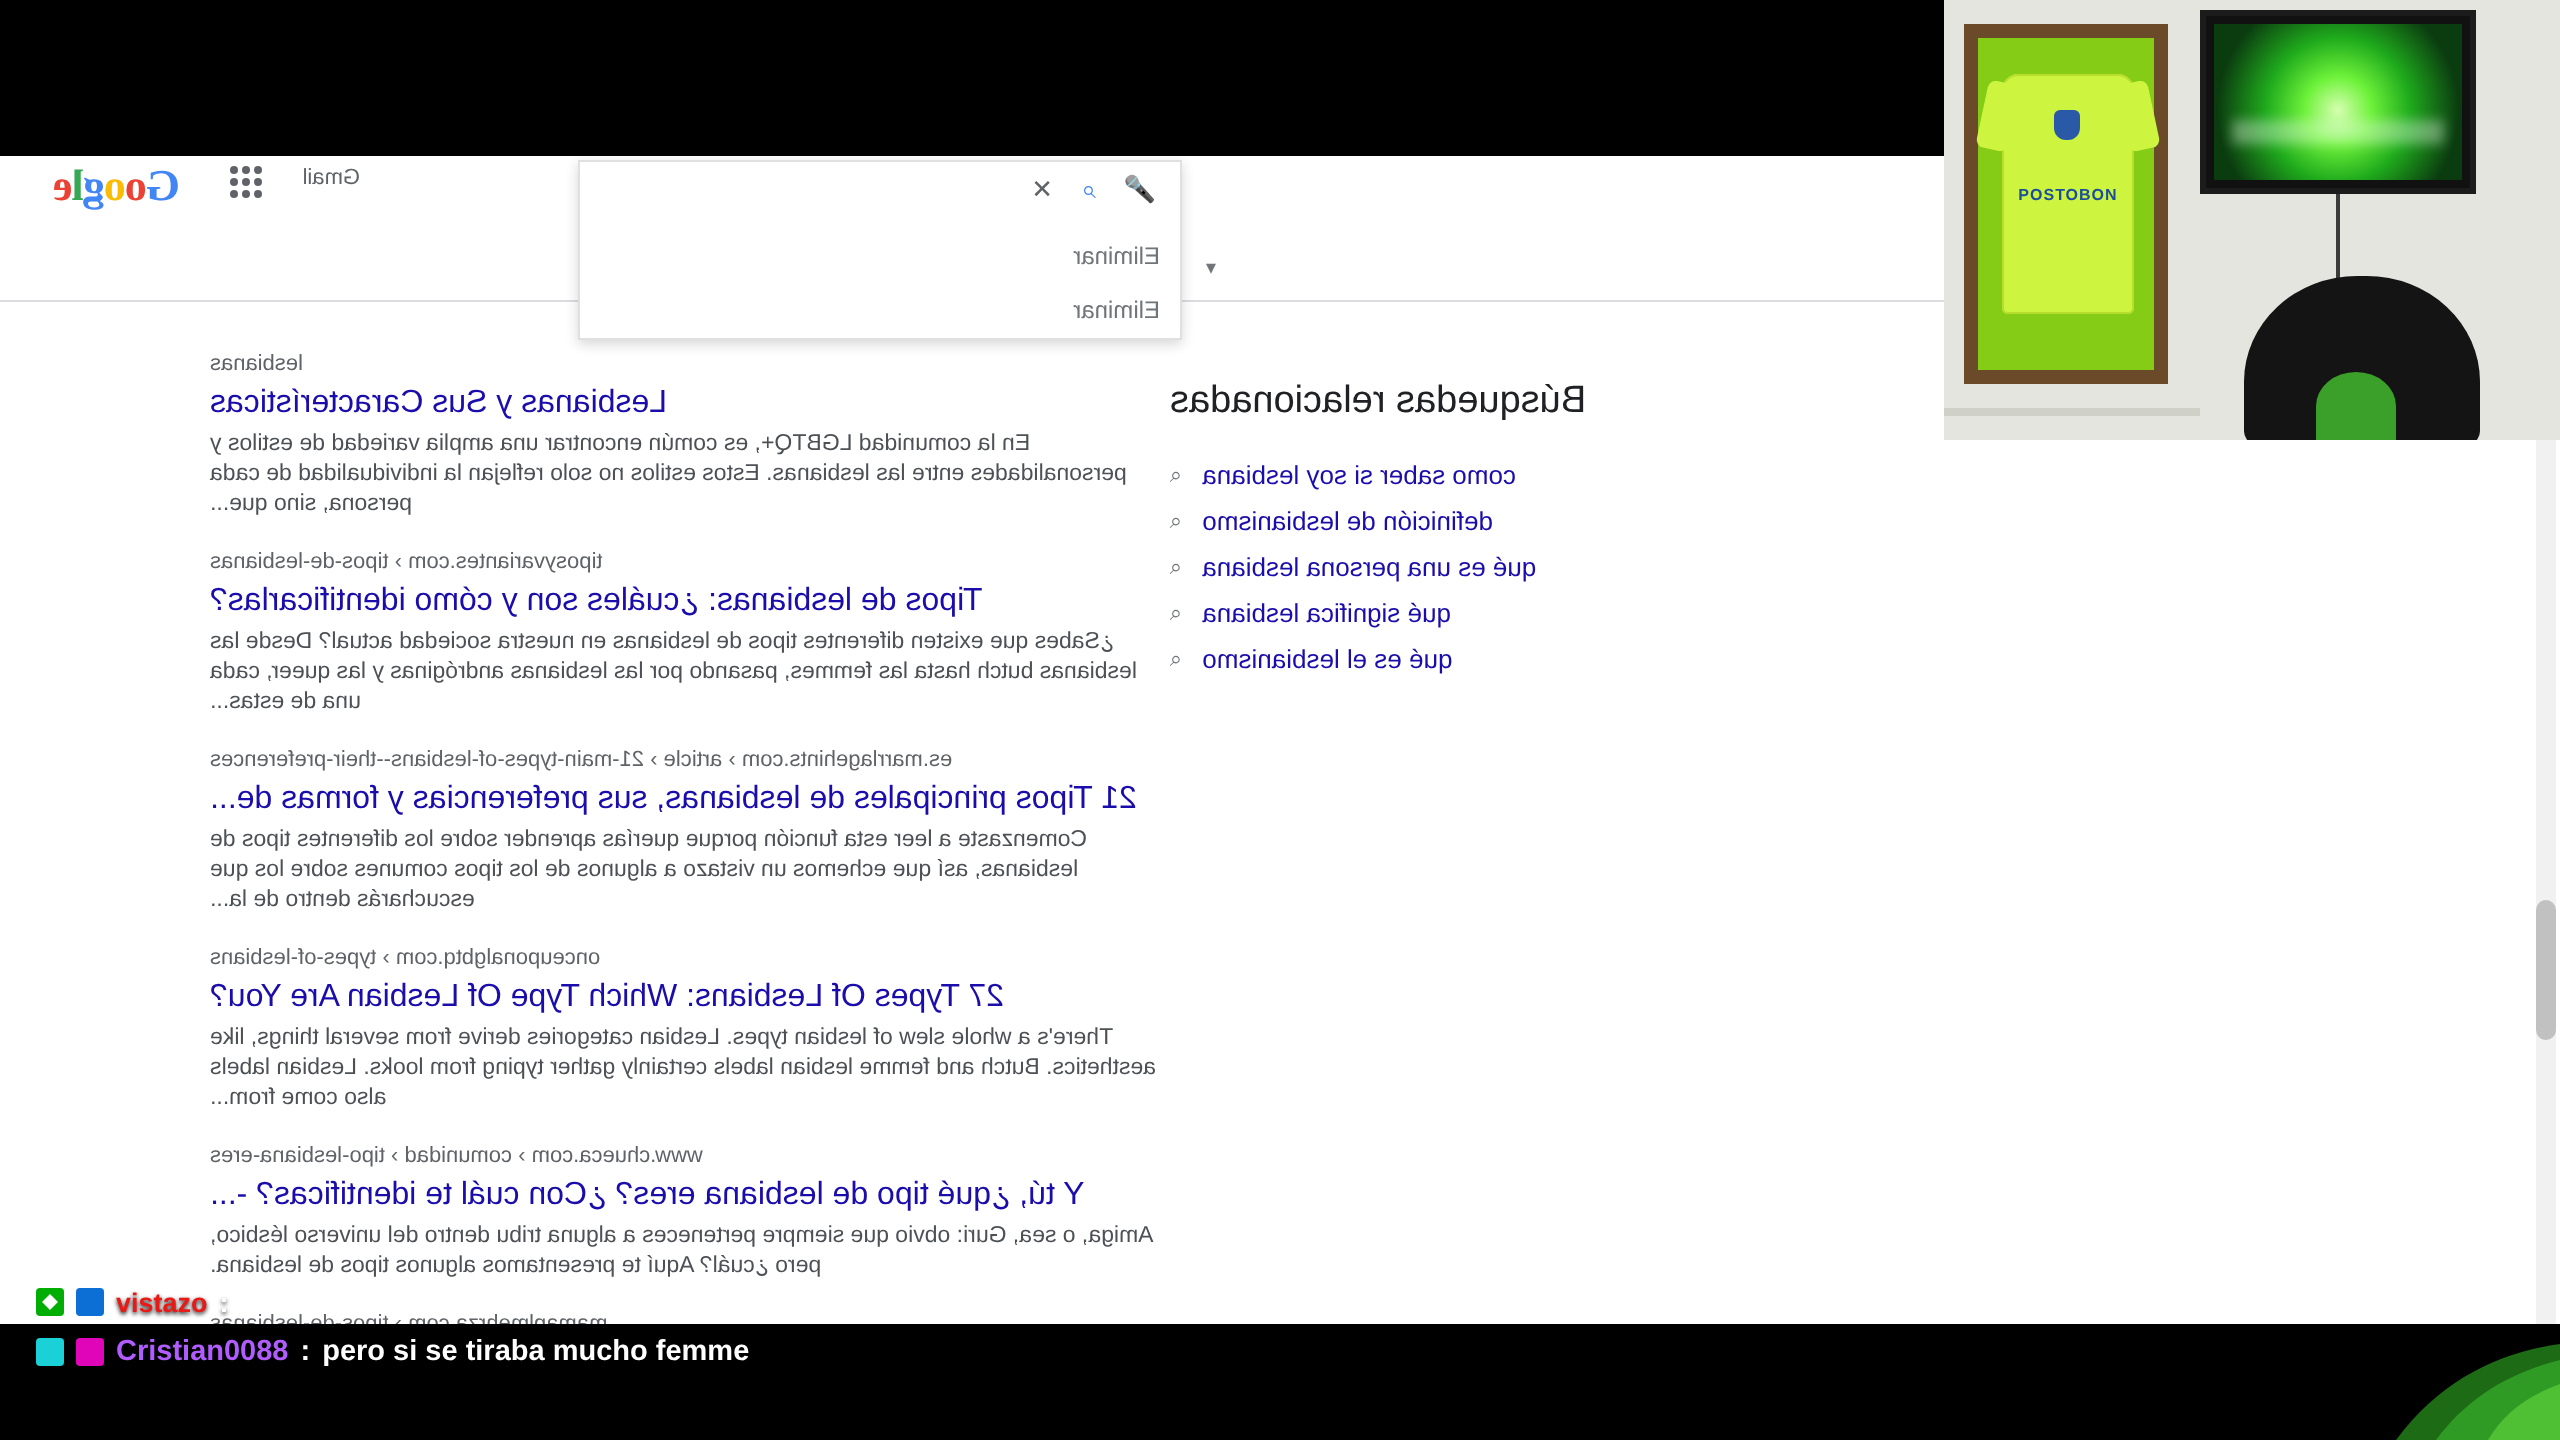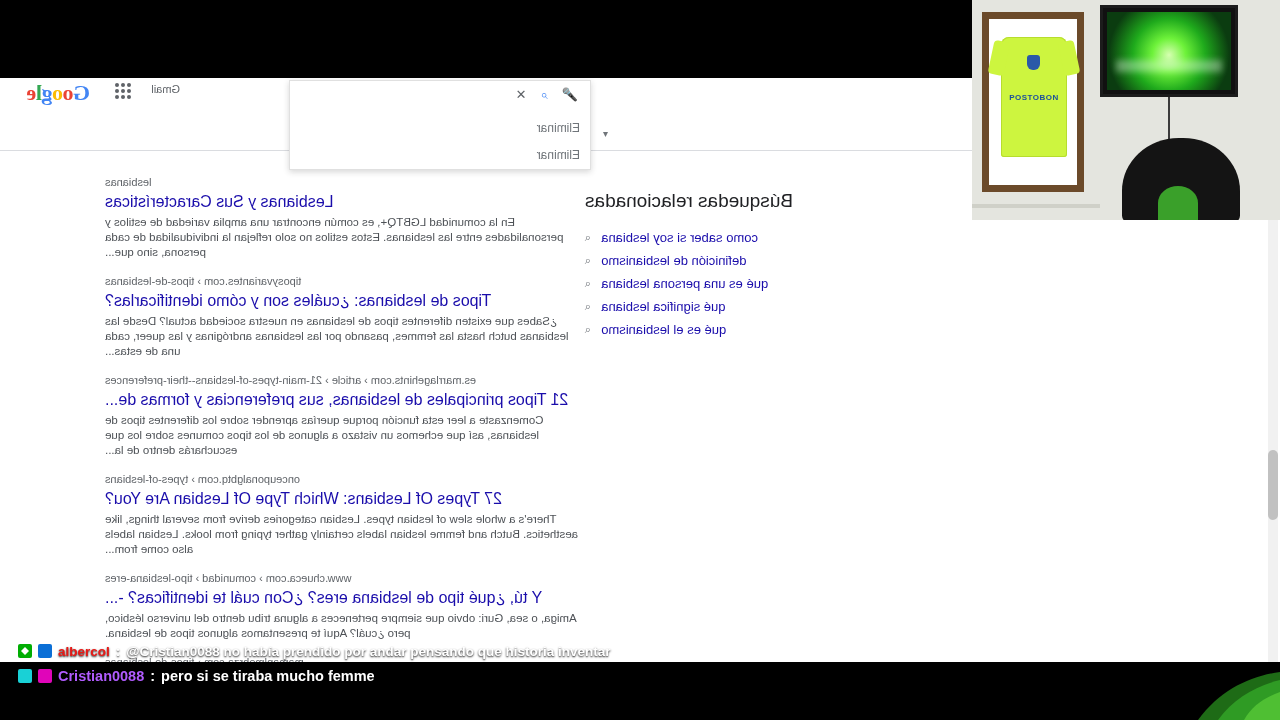--- a/index.html
+++ b/index.html
@@ -236,21 +236,21 @@
     height: 220px;
     background: #dfe0da;
     z-index: 60;
     overflow: hidden;
   }
   #webcam .wall { position: absolute; inset: 0; background: #e4e5df; }
   #webcam .frame {
     position: absolute;
     left: 10px; top: 12px;
     width: 102px; height: 180px;
-    background: #ffffff;
+    background: #84cc16;
     border: 7px solid #6b4a2a;
     box-sizing: border-box;
   }
   #webcam .jersey {
     position: absolute;
     left: 12px; top: 18px;
     width: 66px; height: 120px;
     background: #cdf53f;
     border-radius: 8px 8px 3px 3px;
     box-shadow: inset 0 0 0 1px #b7dd2d;
@@ -520,23 +520,22 @@
 
   <svg id="leaf" viewBox="0 0 120 48" preserveAspectRatio="none">
     <path d="M120 0 C 90 4, 60 18, 38 48 L120 48 Z" fill="#1e6b16"></path>
     <path d="M120 8 C 96 14, 74 26, 58 48 L120 48 Z" fill="#2f9b24"></path>
     <path d="M120 20 C 104 26, 92 34, 84 48 L120 48 Z" fill="#4fbf33"></path>
   </svg>
 
   <div class="chat m1">
     <span class="badge mod"></span>
     <span class="badge sub"></span>
-    <span class="uname u1">albercol</span>
+    <span class="uname u1">vistazo</span>
     <span class="colon">:</span>
-    <span class="msg">@Cristian0088 no había prendido por andar pensando que historia inventar</span>
   </div>
 
   <div class="chat m2">
     <span class="badge prime"></span>
     <span class="badge vip"></span>
     <span class="uname u2">Cristian0088</span>
     <span class="colon">:</span>
     <span class="msg">pero si se tiraba mucho femme</span>
   </div>
 

